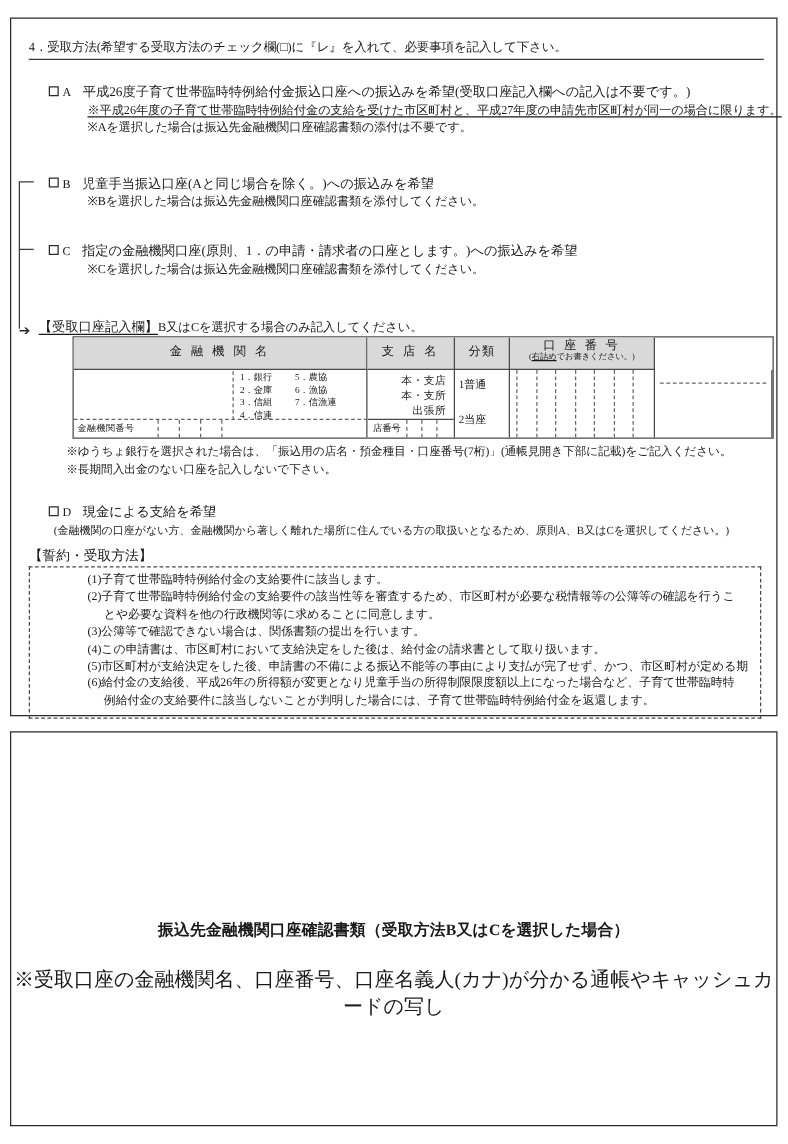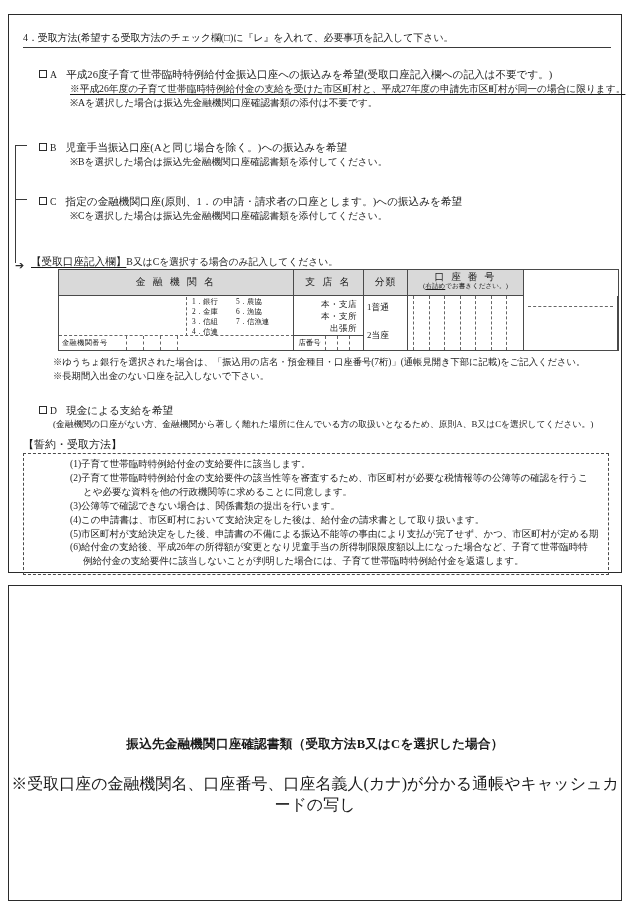--- a/index.html
+++ b/index.html
@@ -222,21 +222,21 @@
   
   #table-notes {
     position: absolute;
     top: 341px; left: 44px;
     font-size: 9.3px; line-height: 1.5;
     white-space: nowrap;
   }
 
   
   #opt-d { top: 388px; left: 30px; }
-  #opt-d .opt-note { font-size: 8.8px; margin-left: 14px; }
+  #opt-d .opt-note { font-size: 8.8px; margin-left: 4px; }
 
   
   #pledge-title {
     position: absolute;
     top: 422px; left: 14px;
     font-size: 11px;
   }
   #pledge-box {
     position: absolute;
     top: 438px; left: 14px;

